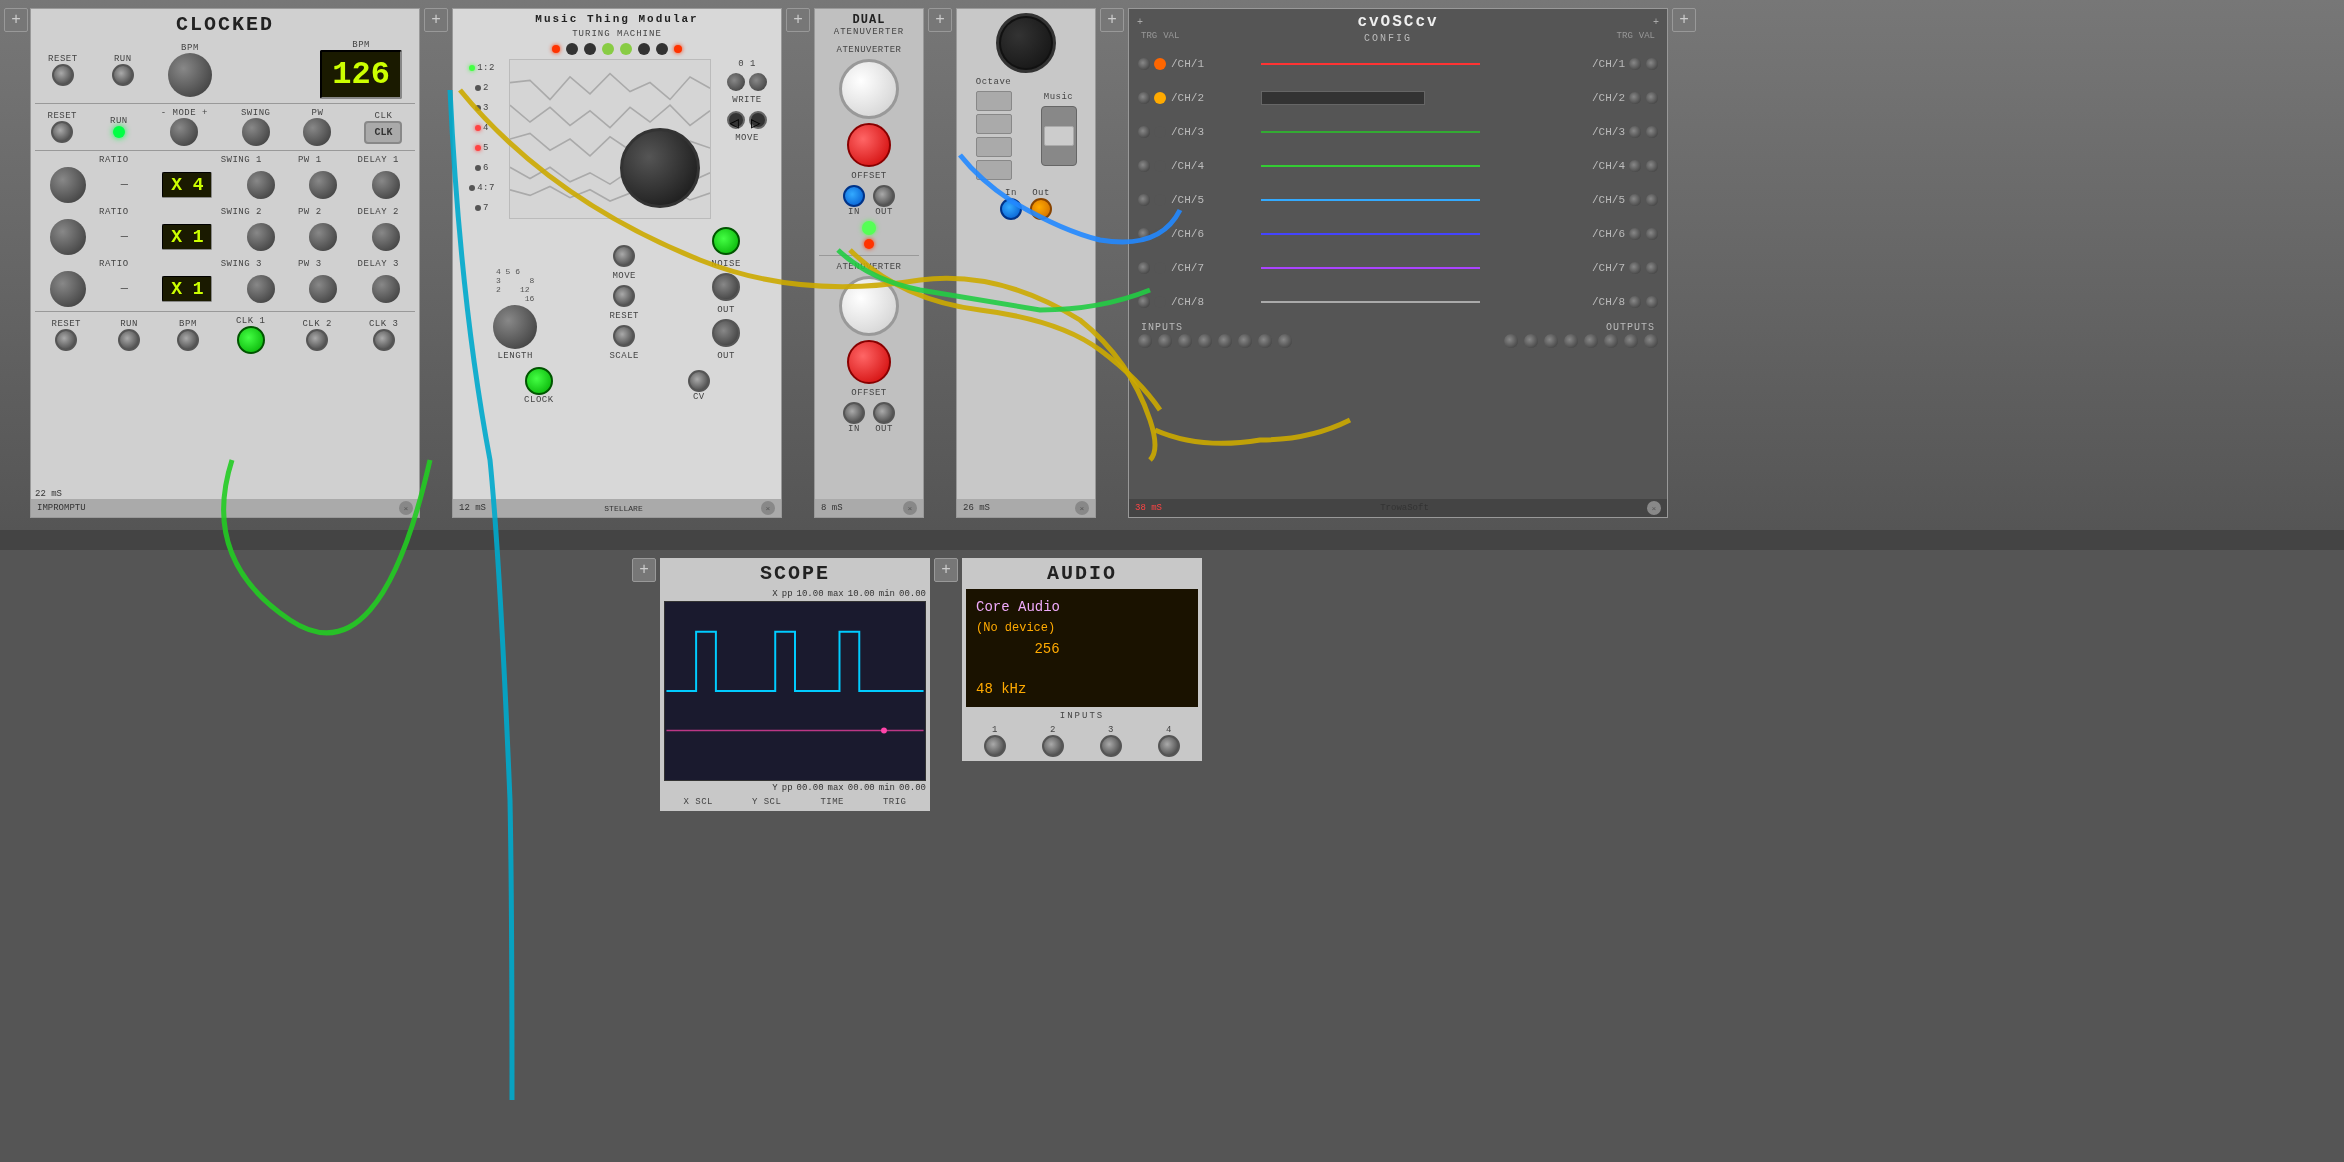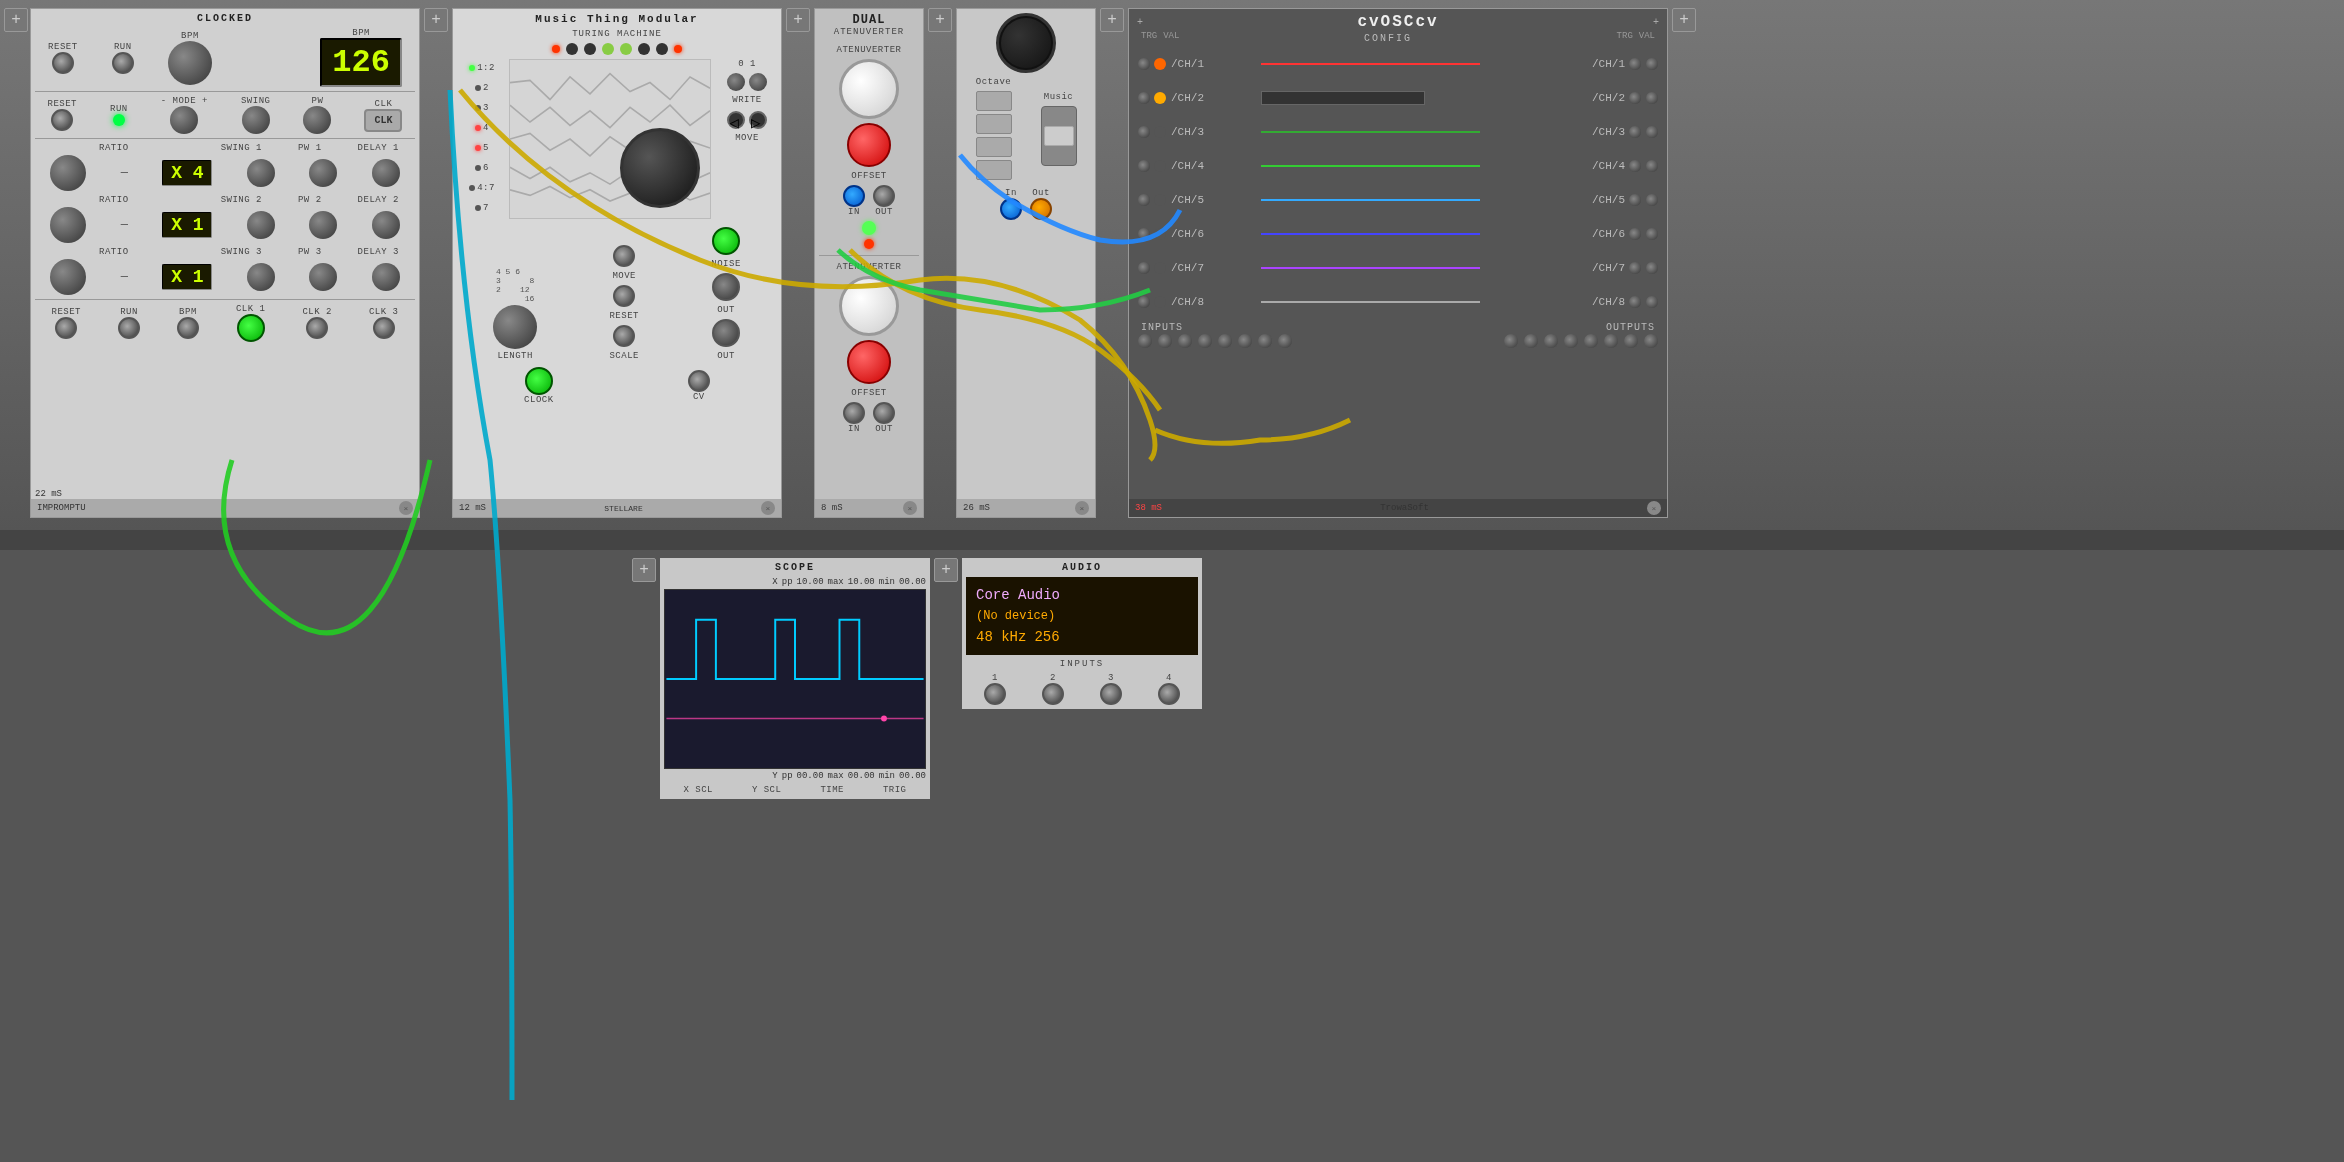--- a/index.html
+++ b/index.html
@@ -19,21 +19,21 @@
       background: #c8c8c8;
       border: 1px solid #999;
       margin: 8px 2px;
       padding: 4px;
       overflow: hidden;
     }
 
     .module-title {
       text-align: center;
       font-weight: bold;
-      font-size: 10px;
+      font-size: 20px;
       color: #222;
       letter-spacing: 2px;
       margin-bottom: 4px;
     }
 
     .module-subtitle {
       text-align: center;
       font-size: 9px;
       color: #444;
       letter-spacing: 1px;
@@ -933,21 +933,21 @@
       <div class="add-btn">+</div>
     </div>
 
     <div style="width:240px; background:#c8c8c8; margin:8px 2px; padding:4px; position:relative;">
       <div class="module-title">AUDIO</div>
 
       <div style="background:#1a1200; padding:10px; margin:4px 0;">
         <div style="color:#f0abfc; font-size:14px; margin-bottom:6px;">Core Audio</div>
         <div style="color:#ffaa00; font-size:12px; margin-bottom:6px;">(No device)</div>
         <div style="display:flex; gap:8px;">
-          <div style="color:#ffaa00; font-size:14px;">48 kHz</div>
+          <div style="color:#ffaa00; font-size:14px;margin-top:40px;">48 kHz</div>
           <div style="color:#ffaa00; font-size:14px;">256</div>
         </div>
       </div>
 
       <div class="label-sm" style="text-align:center; letter-spacing:2px; margin:4px 0;">INPUTS</div>
       <div class="flex-row" style="justify-content:space-around; margin-top:4px;">
         <div class="flex-col">
           <div class="label-sm">1</div>
           <div class="port-circle port-sm"></div>
         </div>

